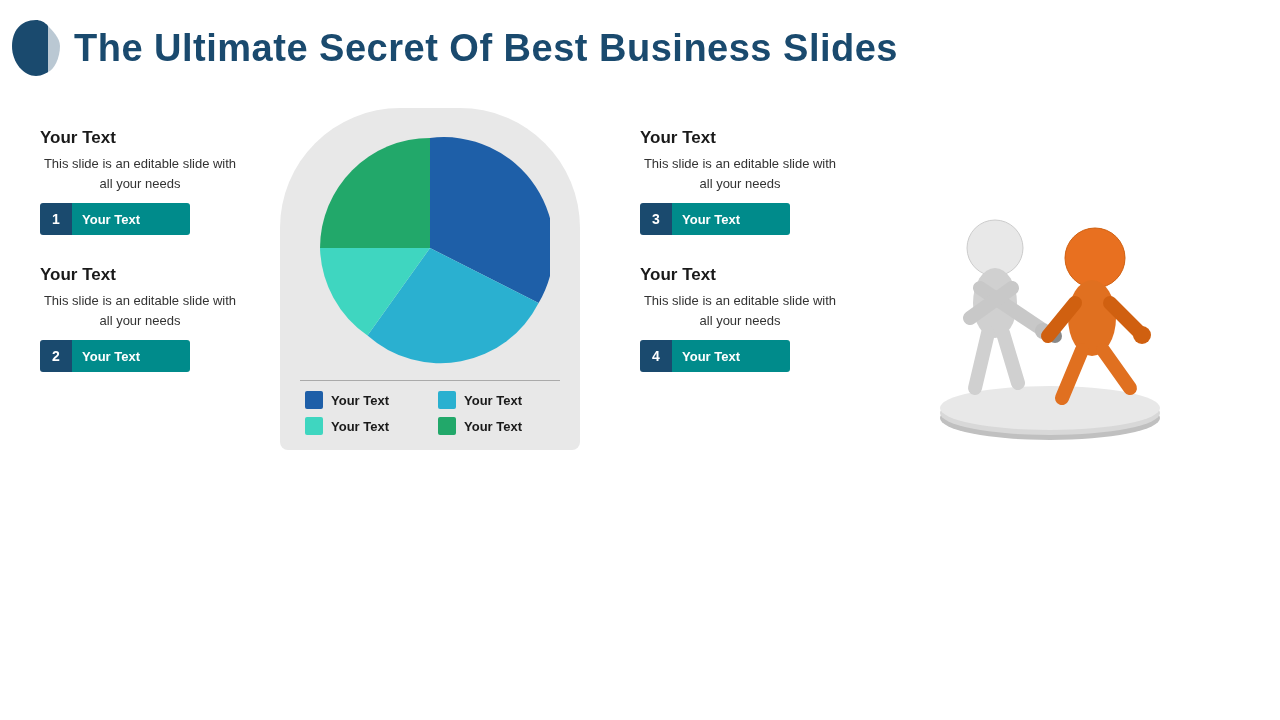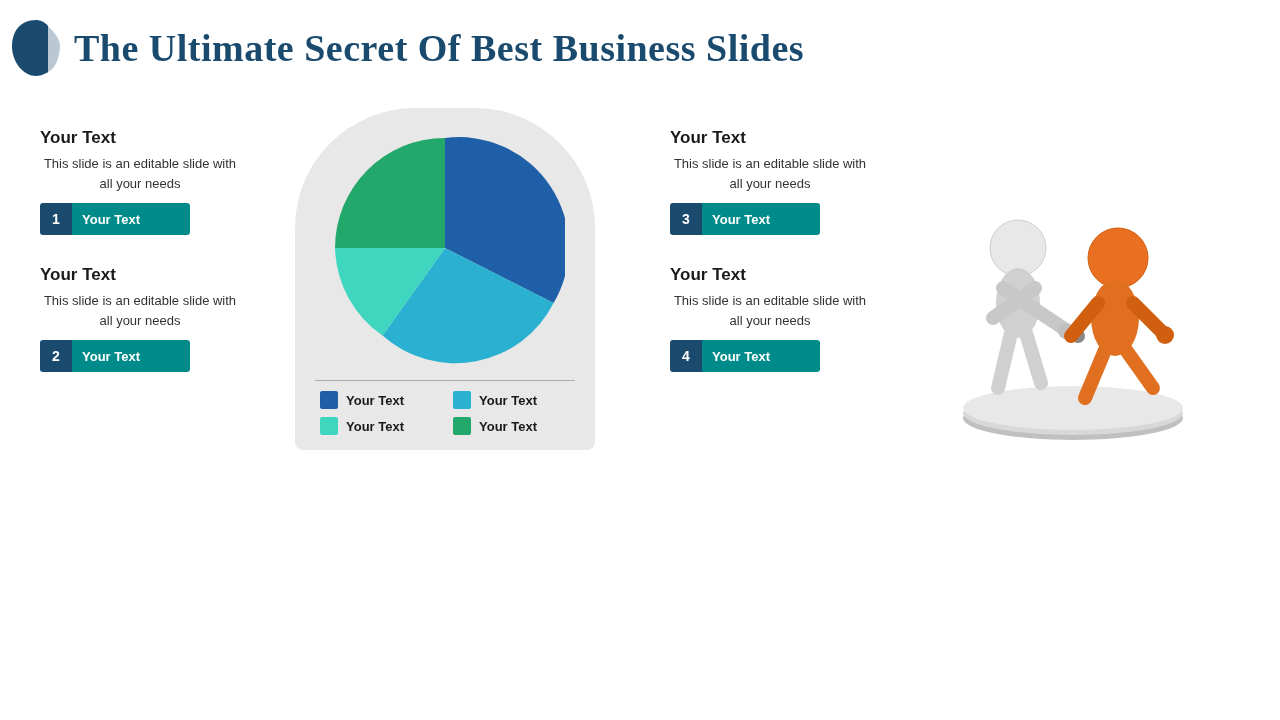--- a/index.html
+++ b/index.html
@@ -21,30 +21,30 @@
     }
     .header-icon {
       width: 52px;
       height: 60px;
       flex-shrink: 0;
     }
     .header-title {
       font-size: 38px;
       font-weight: bold;
       color: #1a4a6e;
-      font-family: Liberation Serif, serif;
+      font-family: Liberation Sans, sans-serif;
       letter-spacing: 0.5px;
     }
 
     
     .main {
       display: flex;
       flex-direction: row;
       padding: 10px 20px 10px 20px;
-      gap: 15px;
+      gap: 0;
       height: calc(720px - 95px);
       align-items: flex-start;
     }
 
     
     .left-col {
       width: 220px;
       flex-shrink: 0;
       display: flex;
       flex-direction: column;

